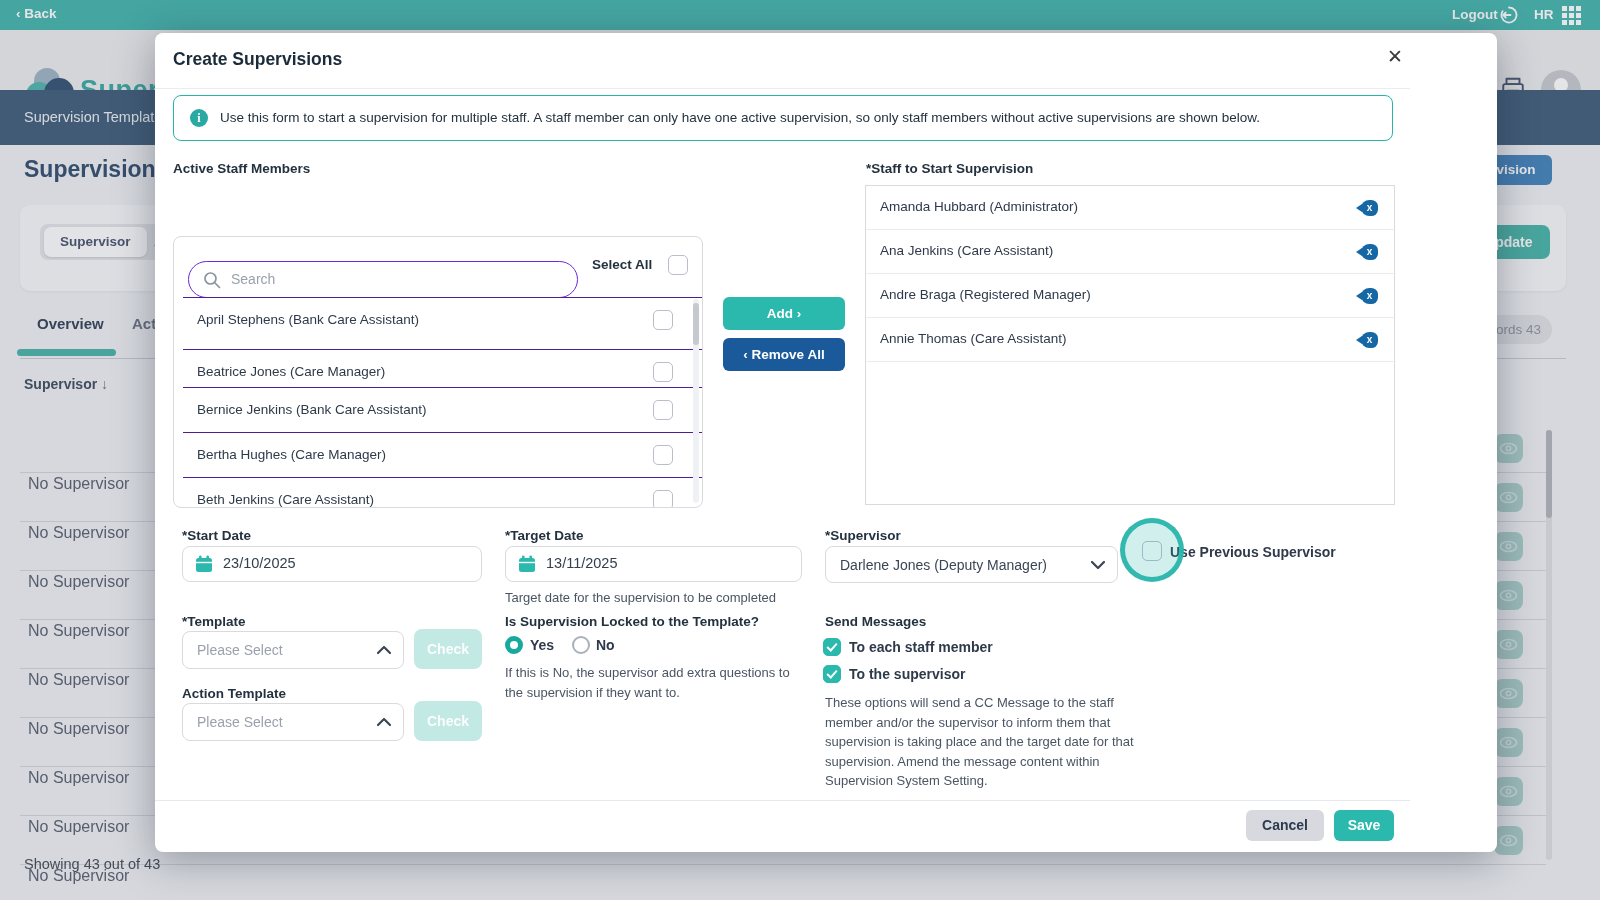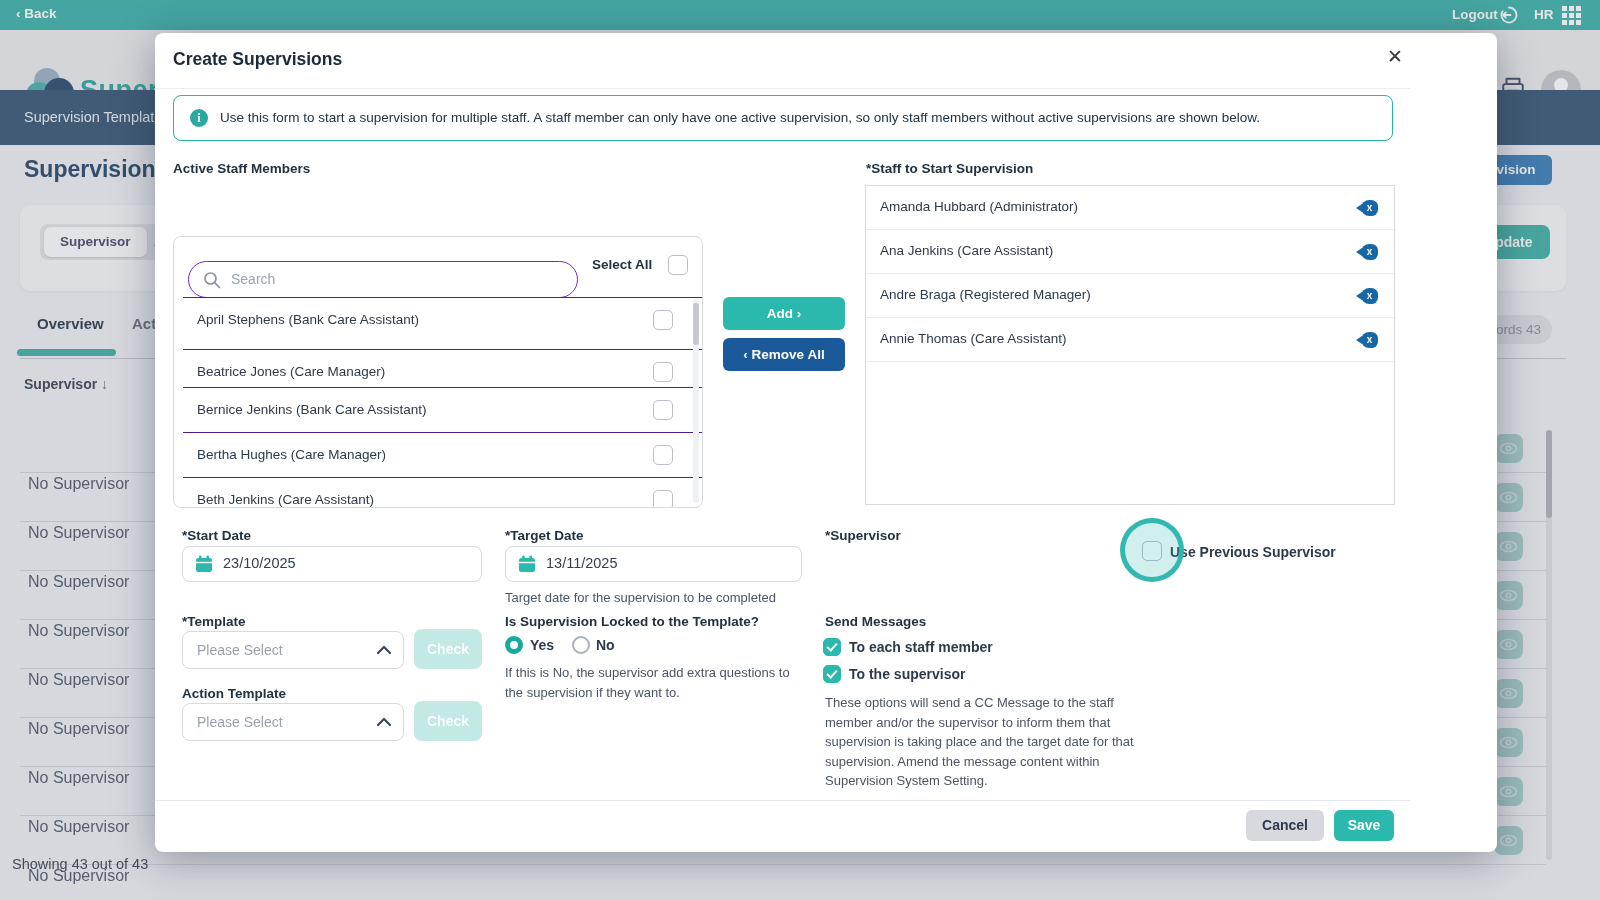--- a/index.html
+++ b/index.html
@@ -36,21 +36,21 @@
   .hr-line { left:20px; top:358px; width:1546px; height:1px; background:#c7c9d0; }
   .col-header { left:24px; top:376px; font-size:14px; font-weight:700; color:#3c4759; }
   .sort-arrow { color:#6b7380; font-weight:400; font-size:14px; }
   .col-sort-right { left:1418px; top:376px; }
   #bg-table { left:0; top:424px; width:1546px; height:441px; }
   .bg-row { position:absolute; left:20px; width:1526px; height:49px; border-bottom:1px solid #d2d4da; }
   .bg-row .cell { position:absolute; left:8px; top:15px; font-size:16px; color:#555d6e;margin-top:36px; }
   .eye-btn { position:absolute; left:1474px; top:10px; width:29px; height:29px; background:#a9cdc9; border-radius:8px; }
   .tbl-scroll { left:1546px; top:430px; width:6px; height:430px; background:#dddee3; border-radius:3px; }
   .tbl-thumb { left:1546px; top:430px; width:6px; height:88px; background:#b0b2bb; border-radius:3px; }
-  .showing { left:12px; top:856px; font-size:14.5px; color:#3f4654; }
+  .showing { left:24px; top:856px; font-size:14.5px; color:#3f4654; }
 
   #dim { left:0; top:0; width:1600px; height:900px; background:rgba(95,99,112,.17); z-index:5; }
 
   
   #modal { left:155px; top:33px; width:1342px; height:819px; background:#fff; border-radius:8px; box-shadow:0 8px 40px rgba(20,30,50,.35); z-index:10; }
   #modal .m { position:absolute; }
   .m-title { left:18px; top:16px; font-size:17.5px; font-weight:700; color:#1c2b3a; }
   .m-close { left:1226px; top:10px; font-size:19px; color:#3a3a3a; width:28px; height:28px; text-align:center; line-height:28px; }
   .m-divider { left:0; top:55px; width:1255px; height:1px; background:#ececf0; }
   .banner { left:18px; top:62px; width:1220px; height:46px; border:1.6px solid #29b4ac; border-radius:8px; background:#fff; }
@@ -369,20 +369,26 @@
           <rect x="1" y="3" width="16" height="14" rx="2.5" fill="#2cb9ad"></rect>
           <rect x="4" y="0.5" width="2.6" height="5" rx="1.3" fill="#2cb9ad"></rect>
           <rect x="11.4" y="0.5" width="2.6" height="5" rx="1.3" fill="#2cb9ad"></rect>
           <line x1="1" y1="7.5" x2="17" y2="7.5" stroke="#fff" stroke-width="1.4"></line>
         </svg>
       <span class="dv">13/11/2025</span>
     </div>
     <div class="m help" style="left:350px;top:555px;width:300px;">Target date for the supervision to be completed</div>
 
     <div class="m f-label" style="left:670px;top:495px;">*Supervisor</div>
+    <div class="m sel" style="left:670px;top:513px;width:293px;height:37px;">
+      <span class="val">Darlene Jones (Deputy Manager)</span>
+      <svg class="chev" width="14" height="9" viewBox="0 0 14 9">
+          <polyline points="1,1.5 7,7.5 13,1.5" fill="none" stroke="#3b4656" stroke-width="2.2" stroke-linecap="round" stroke-linejoin="round"></polyline>
+        </svg>
+    </div>
     <span class="cb" style="position:absolute;left:987px;top:508px;"></span>
     <div class="m rlabel" style="left:1015px;top:511px;font-weight:600;">Use Previous Supervisor</div>
     <div class="m cursor-ring"></div>
 
     <div class="m f-label" style="left:27px;top:581px;">*Template</div>
     <div class="m sel" style="left:27px;top:598px;width:222px;height:38px;">
       <span class="val ph">Please Select</span>
       <svg class="chev" width="14" height="9" viewBox="0 0 14 9">
           <polyline points="1,7.5 7,1.5 13,7.5" fill="none" stroke="#3b4656" stroke-width="2.2" stroke-linecap="round" stroke-linejoin="round"></polyline>
         </svg>

